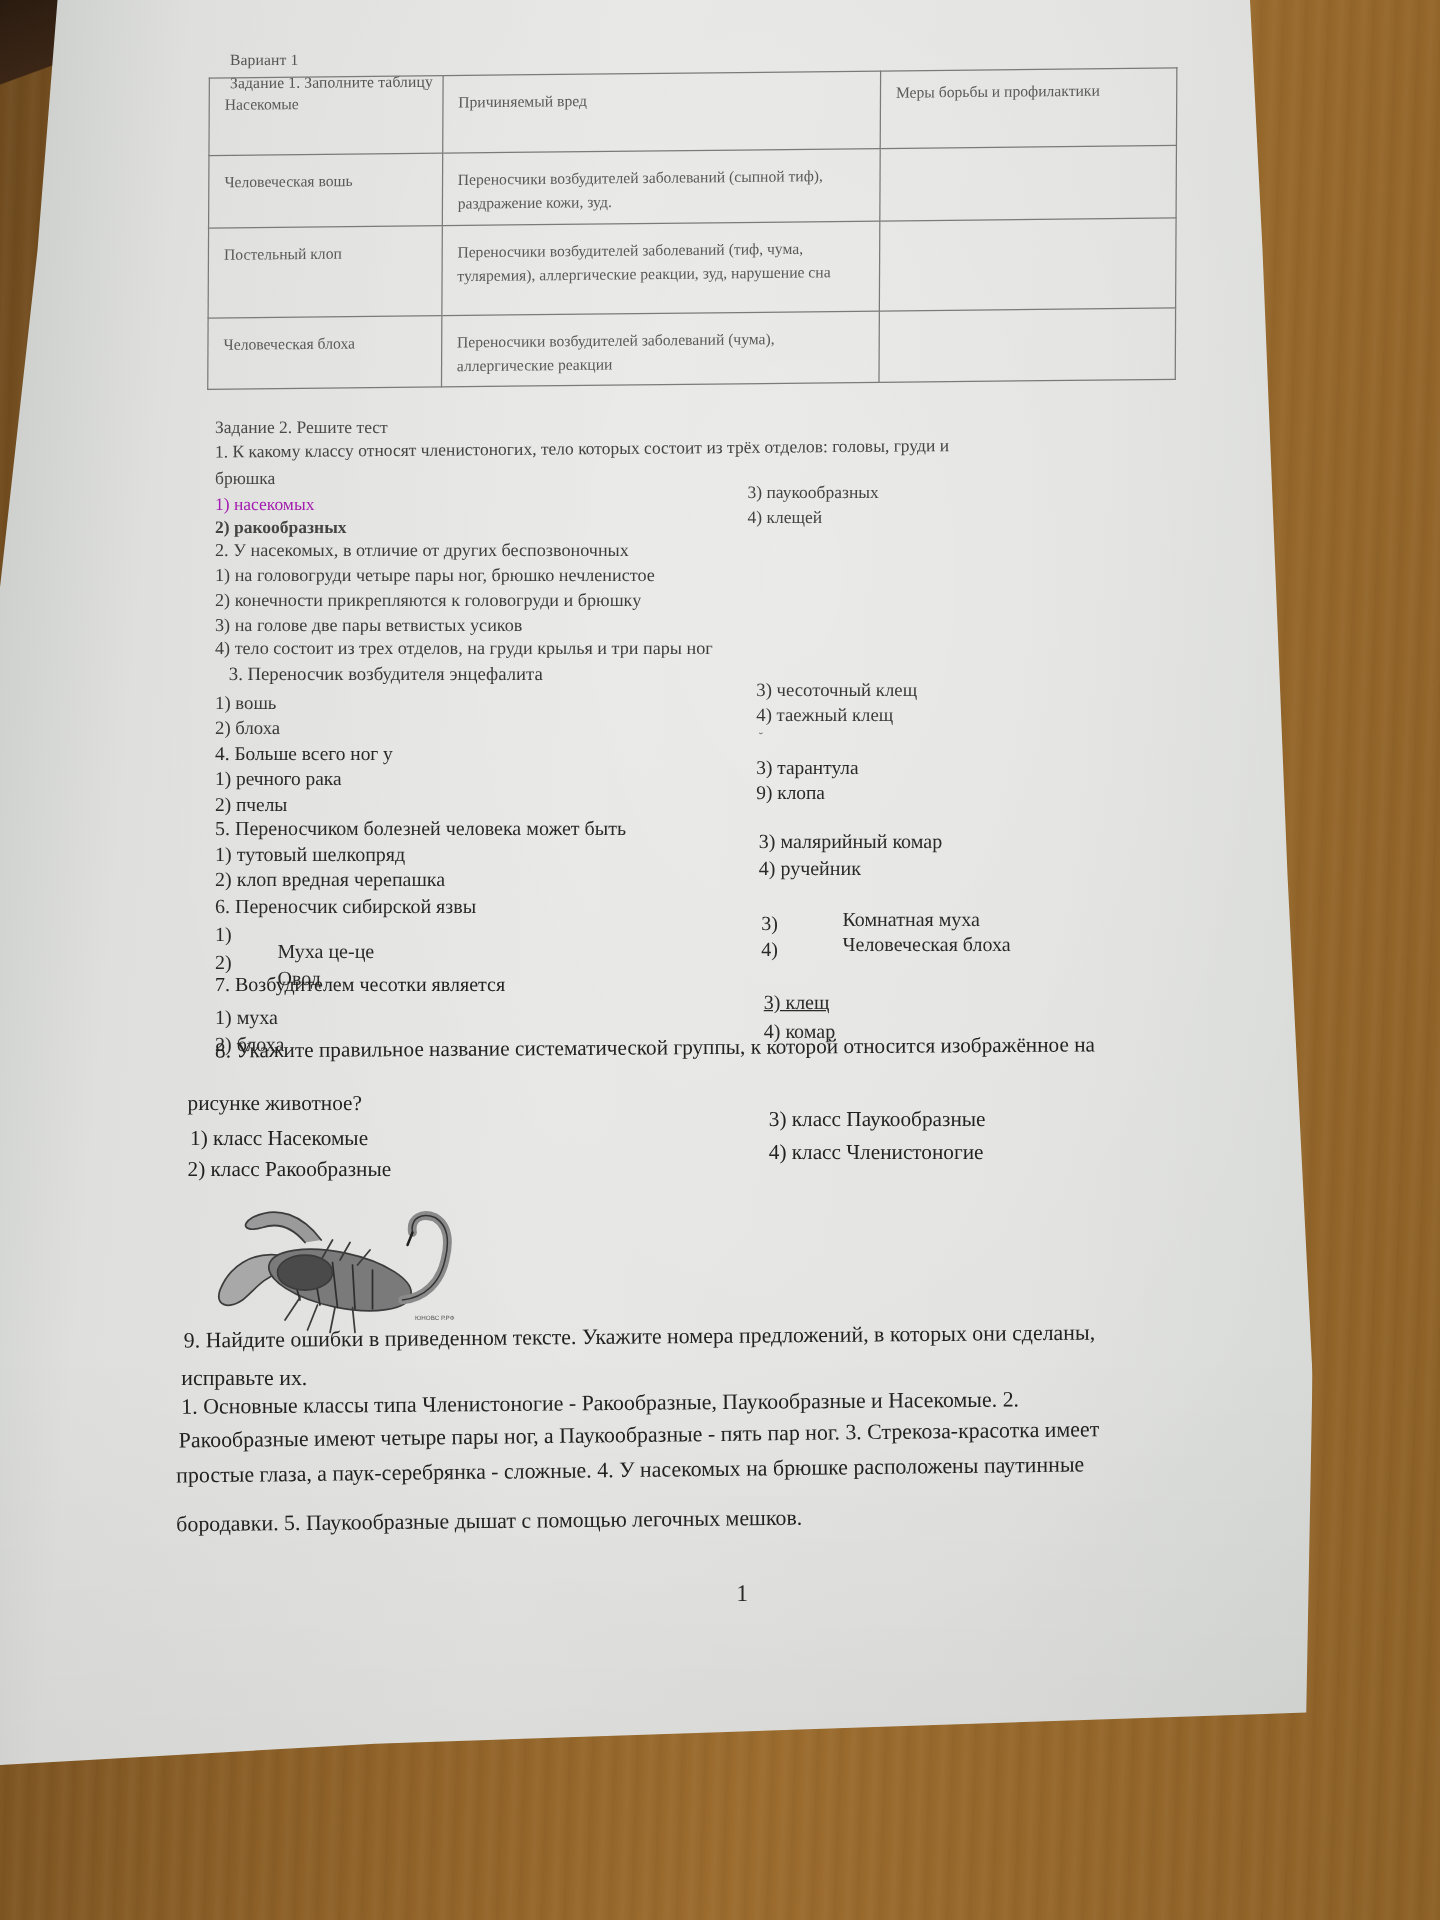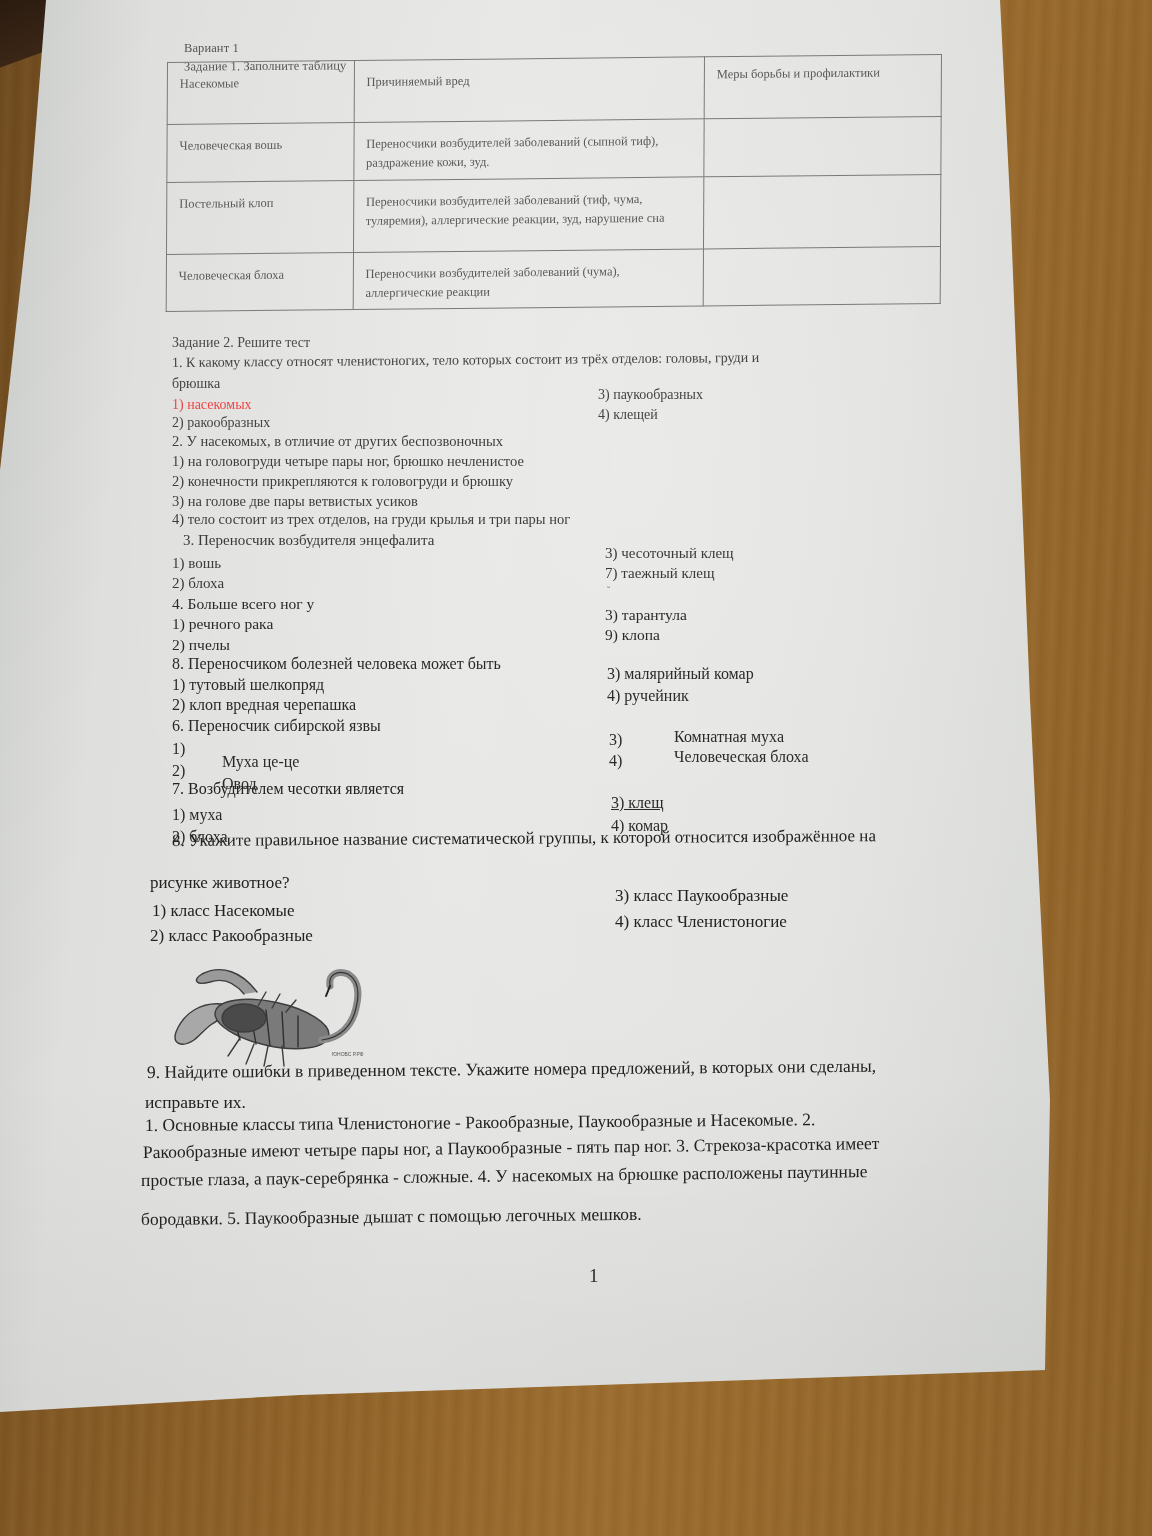--- a/index.html
+++ b/index.html
@@ -91,45 +91,45 @@
         <td></td>
       </tr>
     </tbody>
       </table>
   </div>
 
   <div class="txt mid" style="left:172px; top:336px; font-size:14px; color:#4a4a4a;">Задание 2. Решите тест</div>
 
   <div class="txt mid" style="left:172px; top:356px; font-size:14px; color:#444; transform:rotate(-0.5deg); transform-origin:left;">1. К какому классу относят членистоногих, тело которых состоит из трёх отделов: головы, груди и</div>
   <div class="txt mid" style="left:172px; top:377px; font-size:14px; color:#444;">брюшка</div>
-  <div class="txt mid" style="left:172px; top:398px; font-size:14px; color:#ef4444;">1) насекомых</div>
-  <div class="txt mid" style="left:172px; top:416px; font-size:14px; color:#444;">2) ракообразных</div>
+  <div class="txt mid" style="left:172px; top:398px; font-size:14px; color:#a21caf;">1) насекомых</div>
+  <div class="txt mid" style="left:172px; top:416px; font-size:14px; color:#444;font-weight:bold;">2) ракообразных</div>
   <div class="txt mid" style="left:598px; top:388px; font-size:14px; color:#444;">3) паукообразных</div>
   <div class="txt mid" style="left:598px; top:408px; font-size:14px; color:#444;">4) клещей</div>
 
   <div class="txt mid" style="left:172px; top:434px; font-size:14.5px; color:#3e3e3e;">2. У насекомых, в отличие от других беспозвоночных</div>
   <div class="txt mid" style="left:172px; top:454px; font-size:14.5px; color:#3e3e3e;">1) на головогруди четыре пары ног, брюшко нечленистое</div>
   <div class="txt mid" style="left:172px; top:474px; font-size:14.5px; color:#3e3e3e;">2) конечности прикрепляются к головогруди и брюшку</div>
   <div class="txt mid" style="left:172px; top:494px; font-size:14.5px; color:#3e3e3e;">3) на голове две пары ветвистых усиков</div>
   <div class="txt mid" style="left:172px; top:512px; font-size:14.5px; color:#3e3e3e;">4) тело состоит из трех отделов, на груди крылья и три пары ног</div>
 
   <div class="txt q" style="left:172px; top:533px; font-size:15px; color:#3a3a3a;margin-left:11px;">3. Переносчик возбудителя энцефалита</div>
   <div class="txt q" style="left:172px; top:556px; font-size:15px; color:#3a3a3a;">1) вошь</div>
   <div class="txt q" style="left:172px; top:576px; font-size:15px; color:#3a3a3a;">2) блоха</div>
   <div class="txt q" style="left:605px; top:546px; font-size:15px; color:#3a3a3a;">3) чесоточный клещ</div>
-  <div class="txt q" style="left:605px; top:566px; font-size:15px; color:#3a3a3a;">7) таежный клещ</div>
+  <div class="txt q" style="left:605px; top:566px; font-size:15px; color:#3a3a3a;">4) таежный клещ</div>
   <div class="pencil-mark">˘</div>
 
   <div class="txt q" style="left:172px; top:596px; font-size:15.5px;">4. Больше всего ног у</div>
   <div class="txt q" style="left:172px; top:616px; font-size:15.5px;">1) речного рака</div>
   <div class="txt q" style="left:172px; top:637px; font-size:15.5px;">2) пчелы</div>
   <div class="txt q" style="left:605px; top:607px; font-size:15.5px;">3) тарантула</div>
   <div class="txt q" style="left:605px; top:627px; font-size:15.5px;">9) клопа</div>
 
-  <div class="txt q" style="left:172px; top:656px; font-size:16px;">8. Переносчиком болезней человека может быть</div>
+  <div class="txt q" style="left:172px; top:656px; font-size:16px;">5. Переносчиком болезней человека может быть</div>
   <div class="txt q" style="left:172px; top:677px; font-size:16px;">1) тутовый шелкопряд</div>
   <div class="txt q" style="left:172px; top:697px; font-size:16px;">2) клоп вредная черепашка</div>
   <div class="txt q" style="left:607px; top:666px; font-size:16px;">3) малярийный комар</div>
   <div class="txt q" style="left:607px; top:688px; font-size:16px;">4) ручейник</div>
 
   <div class="txt q" style="left:172px; top:718px; font-size:16px;">6. Переносчик сибирской язвы</div>
   <div class="txt q" style="left:172px; top:741px; font-size:16px;">1)</div>
   <div class="txt q" style="left:222px; top:741px; font-size:16px;margin-top:35px;">Овод</div>
   <div class="txt q" style="left:172px; top:763px; font-size:16px;">2)</div>
   <div class="txt q" style="left:222px; top:754px; font-size:16px;">Муха це-це</div>

